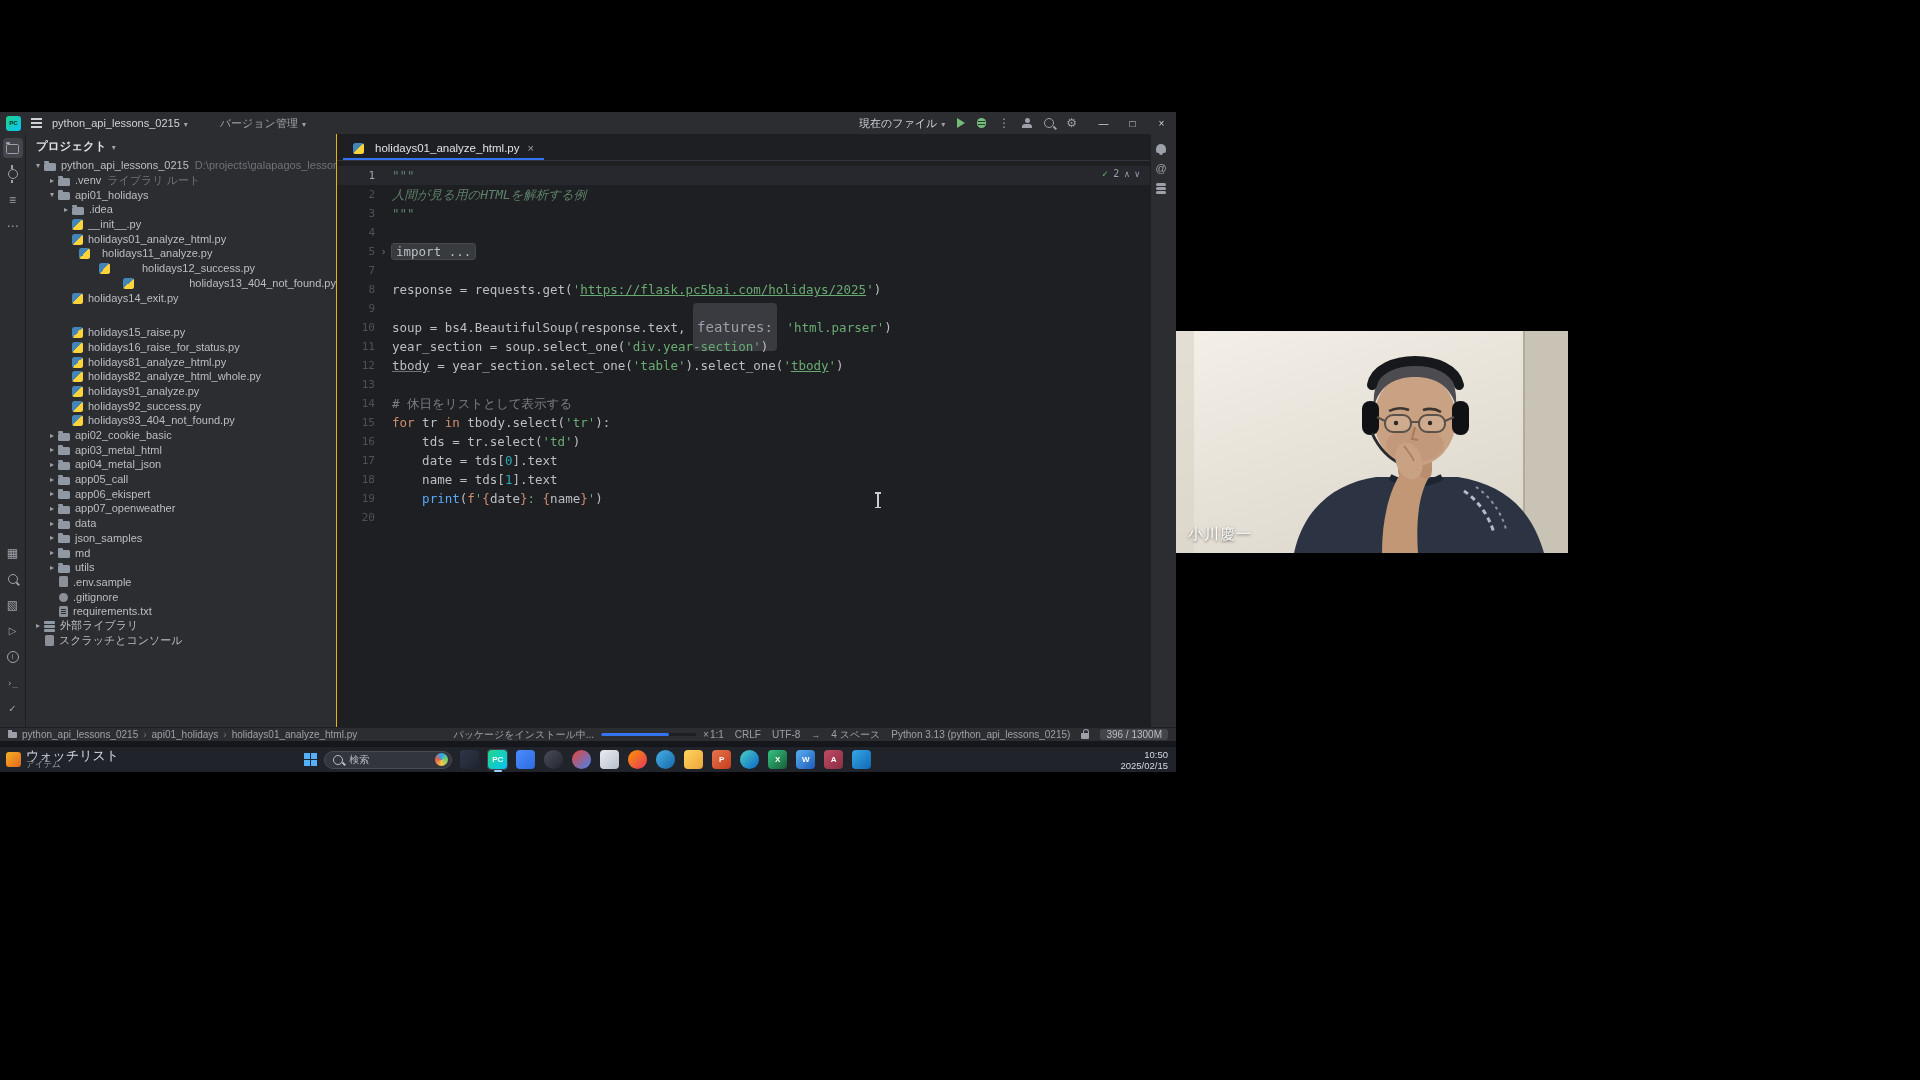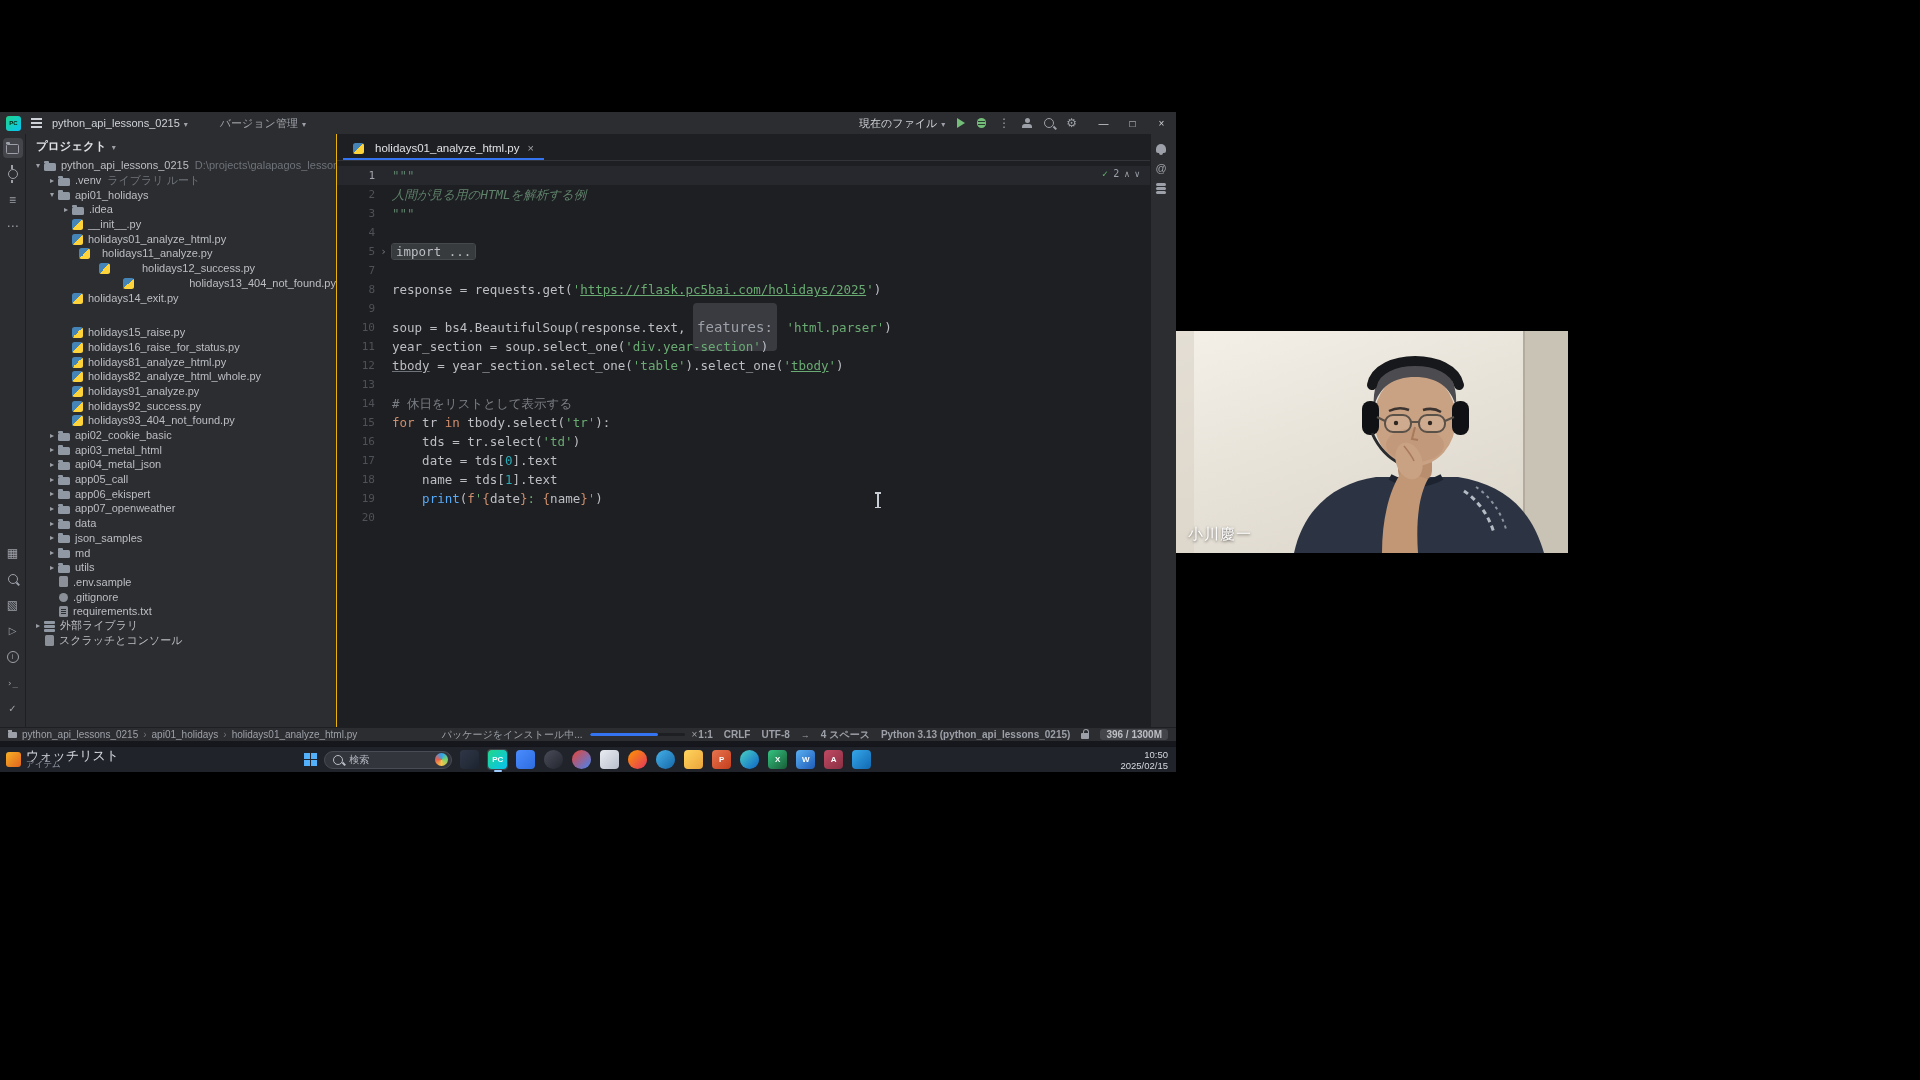--- a/index.html
+++ b/index.html
@@ -118,21 +118,21 @@
     display:flex;align-items:center;padding:0 8px;box-sizing:border-box;font-size:10px;color:#9da0a8;}
   .crumbs{display:flex;align-items:center;gap:5px;white-space:nowrap;}
   .mini-folder{width:9px;height:6px;background:#9da0a8;border-radius:1px;position:relative;display:inline-block;}
   .mini-folder::before{content:"";position:absolute;top:-2px;left:0;width:3.5px;height:2px;background:#9da0a8;}
   .csep{color:#6f737a;}
   .sb-right{margin-left:auto;display:flex;align-items:center;gap:1px;white-space:nowrap;}
   .progress-group{display:flex;align-items:center;gap:7px;}
   .ptrack{width:95px;height:3px;border-radius:2px;background:#1e1f22;overflow:hidden;}
   .pfill{height:100%;background:#3574f0;border-radius:2px;}
   .pcancel{color:#9da0a8;}
-  #sbItems{display:flex;align-items:center;gap:11px;font-weight:bold;}
+  #sbItems{display:flex;align-items:center;gap:11px;}
   .sb-item.hl{background:#43454a;border-radius:3px;padding:0 6px;color:#bcbec4;}
   .mini{display:inline-block;}
   .mini.indent-icon::before{content:"→";font-size:9px;color:#9da0a8;}
   .mini.lock-icon{width:8px;height:6px;background:#9da0a8;border-radius:1px;position:relative;margin-top:2px;}
   .mini.lock-icon::before{content:"";position:absolute;top:-4px;left:1.5px;width:4px;height:4px;border:1px solid #9da0a8;border-bottom:none;border-radius:3px 3px 0 0;}
 
   
   .desktop-gap{position:absolute;left:0;top:629px;width:1176px;height:5px;background:#15171c;}
   .taskbar{position:absolute;left:0;top:634px;width:1176px;height:25px;background:#21232b;border-top:1px solid #14151a;
     display:flex;align-items:center;justify-content:center;gap:7px;}

